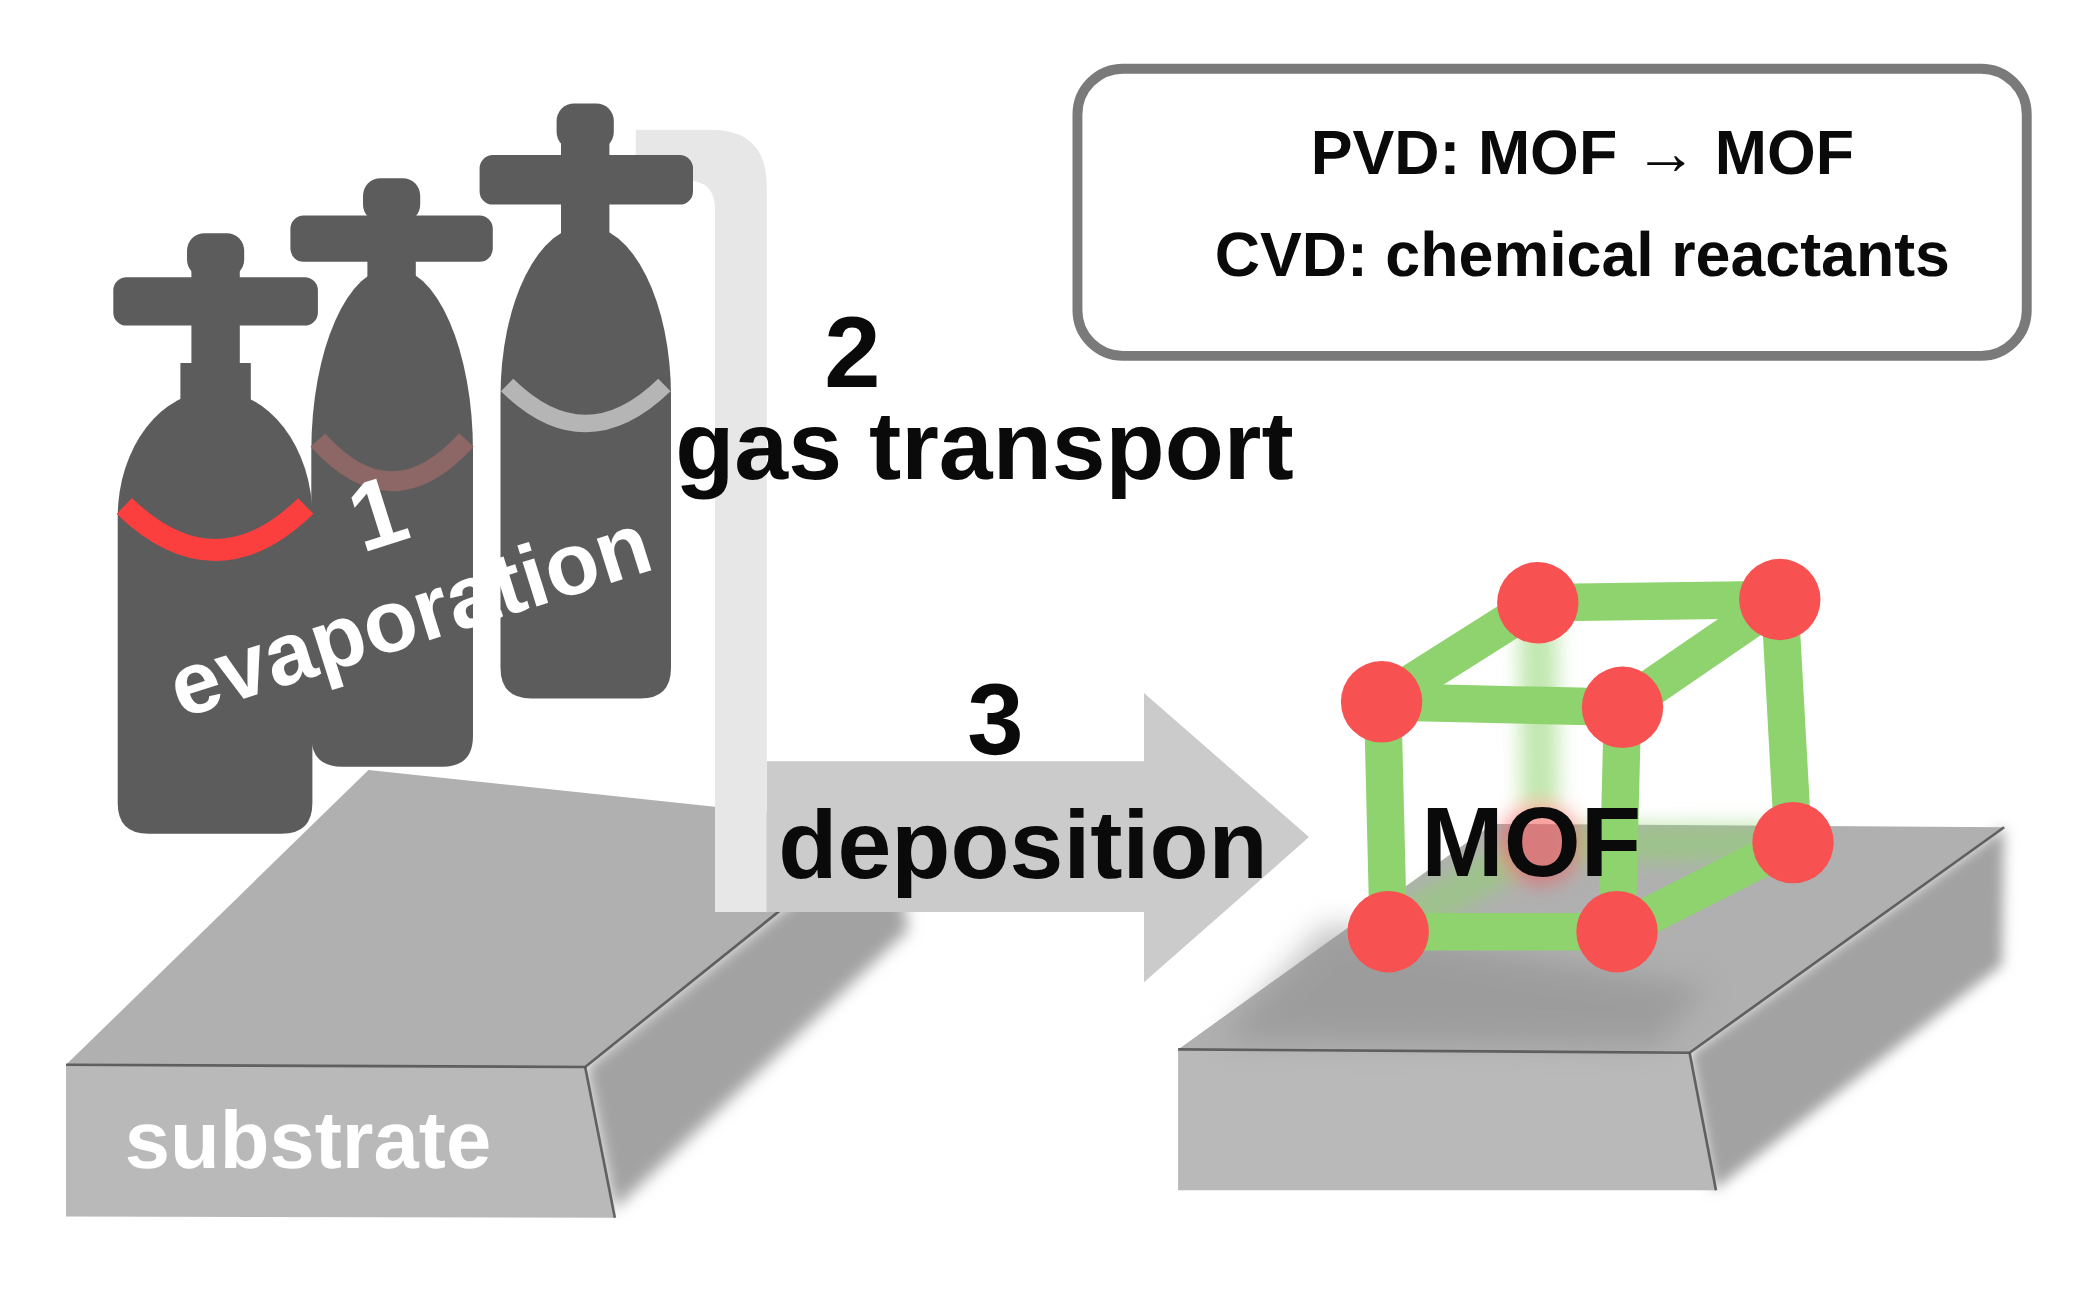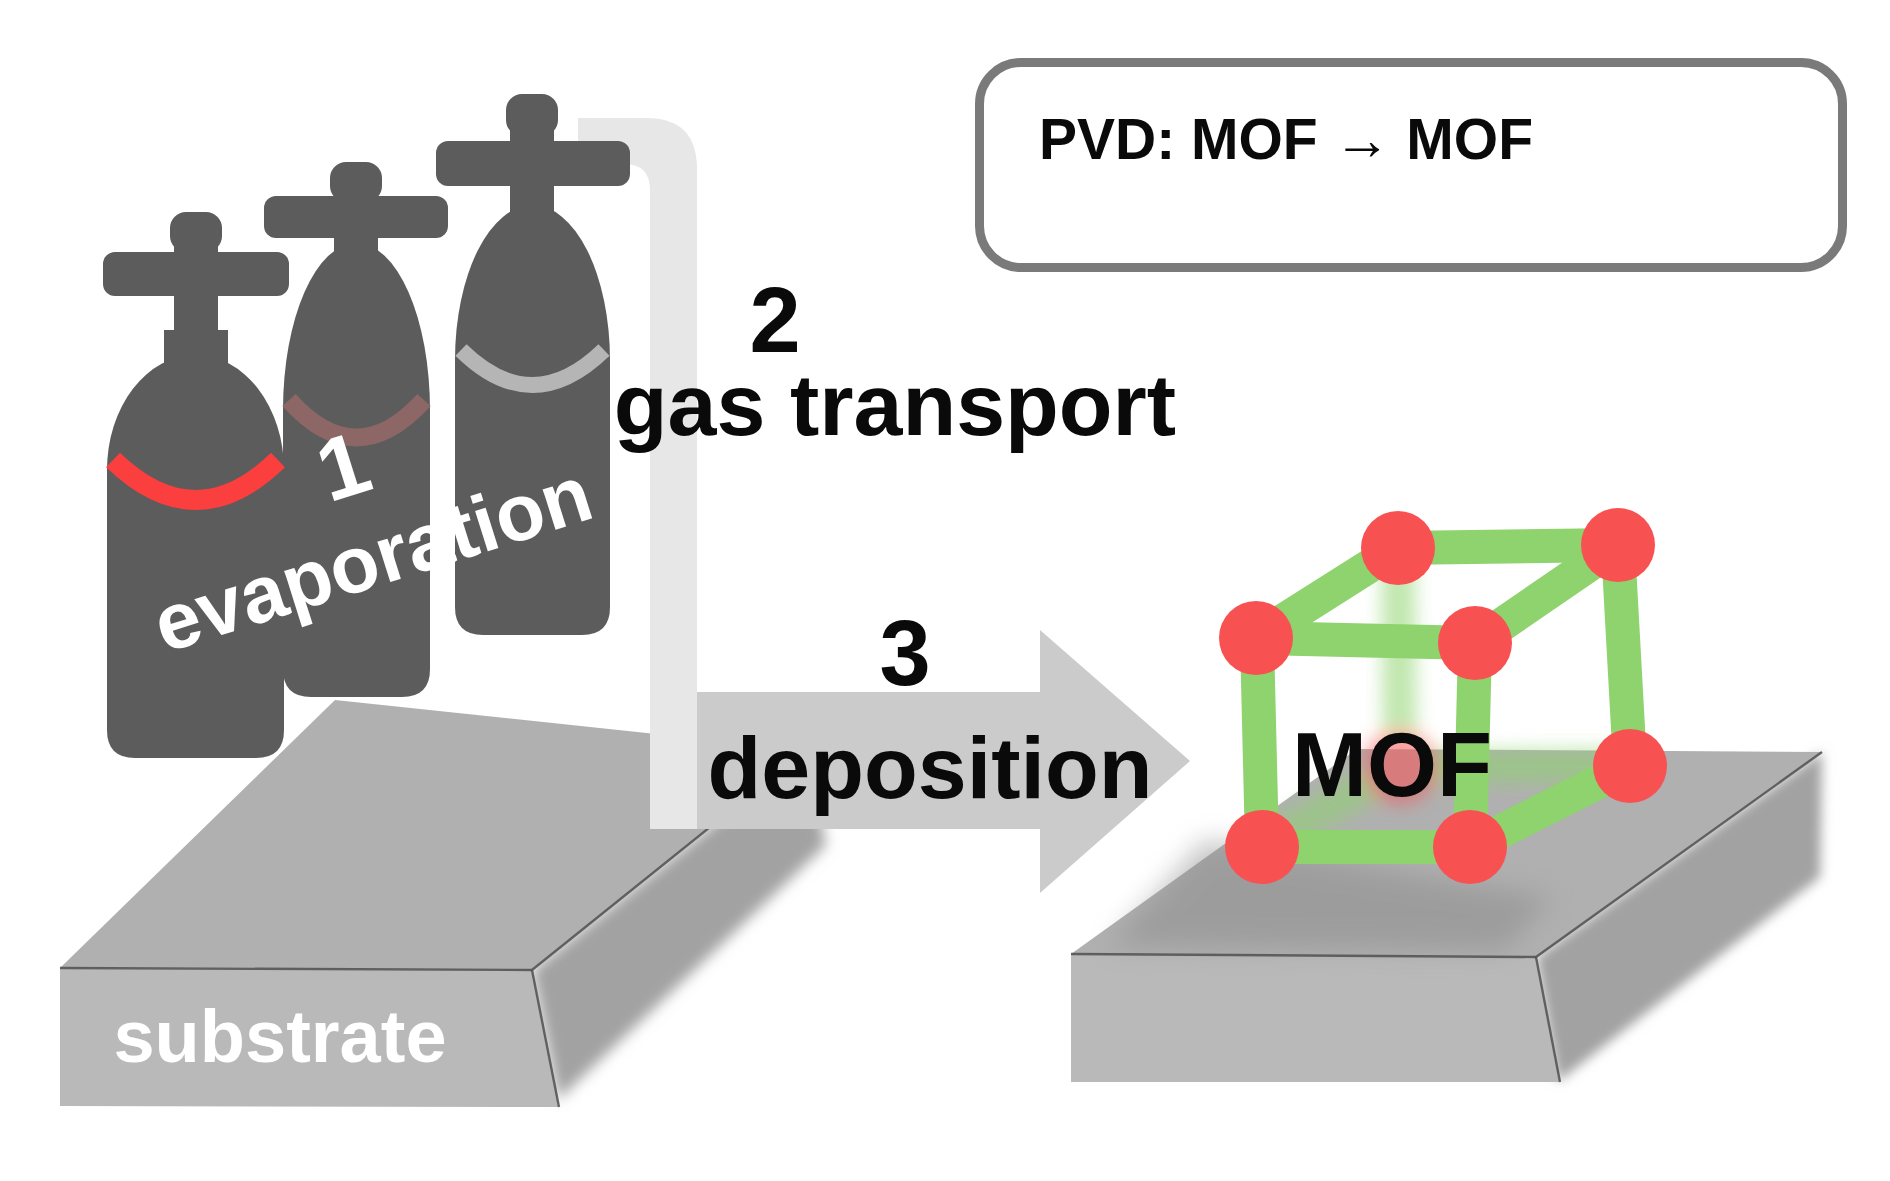--- a/index.html
+++ b/index.html
@@ -22,23 +22,23 @@
   .ring-maroon{stroke:var(--ring-maroon);stroke-width:18;}
   .ring-gray{stroke:var(--ring-gray);stroke-width:16;}
   .pipe{fill:var(--pipe-gray);}
   .arrow{fill:var(--arrow-gray);}
   .face-top{fill:var(--slab-top);}
   .face-front{fill:var(--slab-front);}
   .face-side{fill:var(--slab-side);}
   .edge{stroke:var(--edge-line);stroke-width:2.4;fill:none;opacity:.85;}
   .rod{stroke:var(--mof-green);stroke-width:34;stroke-linecap:round;fill:none;}
   .node{fill:var(--mof-red);}
-  #info-box{position:absolute;left:975px;top:58px;width:872px;height:214px;box-sizing:border-box;
+  #info-box{position:absolute;left:975px;top:58px;width:872px;height:270px;box-sizing:border-box;
             border:9px solid var(--box-border);border-radius:46px;background:#fff;
-            padding:26px 0 0 55px;}
+            padding:26px 0 0 55px;text-align:center;}
   #info-box .line{font-size:57px;font-weight:bold;color:var(--ink);line-height:93px;white-space:nowrap;}
 </style>
 </head>
 <body>
 
 <div id="stage">
   <svg id="scene" viewBox="0 0 1890 1181">
     <defs>
       <filter id="blur6" x="-30%" y="-30%" width="160%" height="160%">
           <feGaussianBlur stdDeviation="6"></feGaussianBlur>
@@ -152,14 +152,15 @@
     <text class="txt" x="905" y="685" font-size="92" text-anchor="middle">3</text>
     <text class="txt" x="930" y="798" font-size="88" text-anchor="middle">deposition</text>
 
     <text class="txt" x="1392" y="796" font-size="90" text-anchor="middle">MOF</text>
 
     <text class="wtxt" x="280" y="1062" font-size="74" text-anchor="middle">substrate</text>
   </svg>
 
   <div id="info-box">
     <div class="line">PVD: MOF → MOF</div>
+    <div class="line">CVD: chemical reactants</div>
   </div>
 </div>
 
 </body></html>

